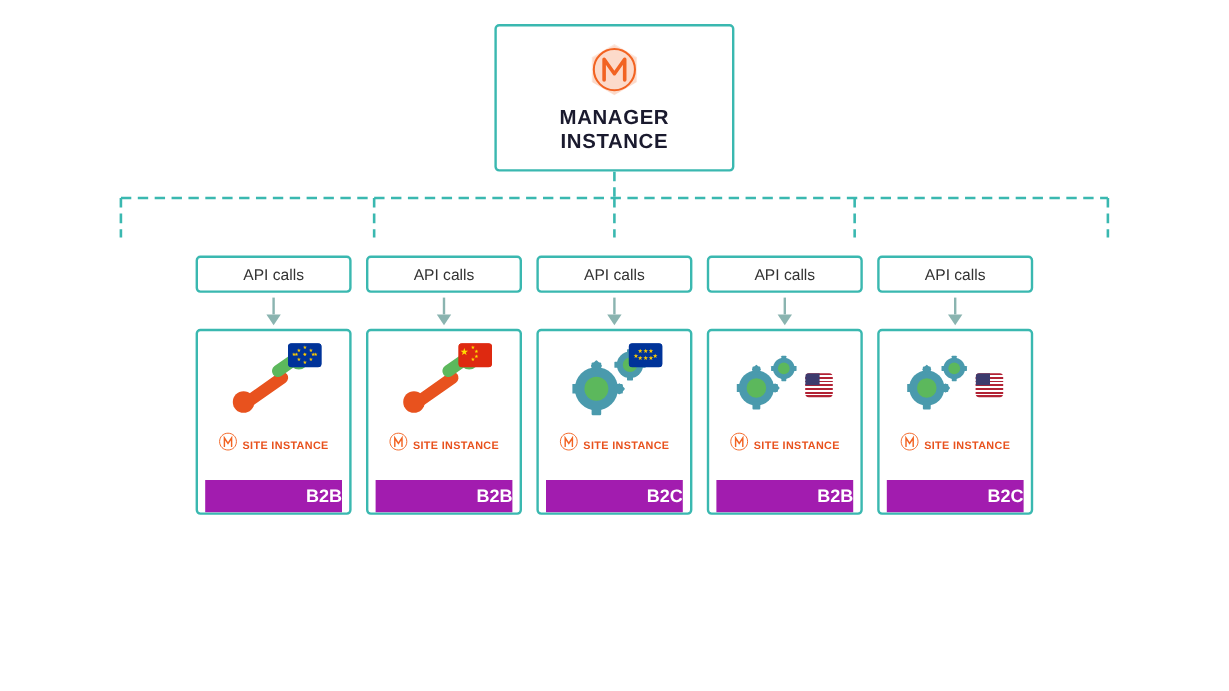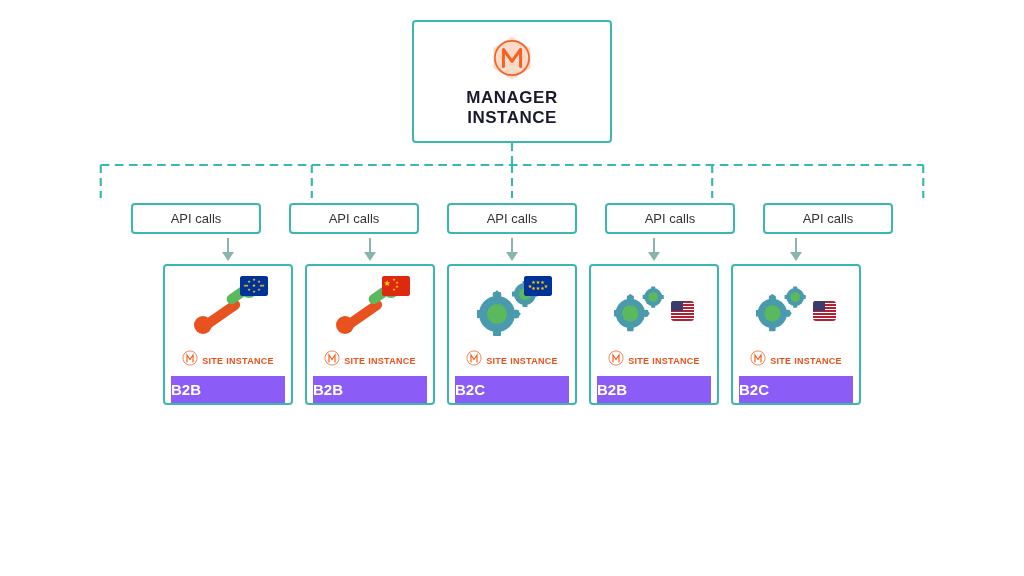--- a/index.html
+++ b/index.html
@@ -52,23 +52,24 @@
     .connectors-svg {
       width: 100%;
       height: 60px;
     }
 
     
     .api-row {
       display: flex;
       align-items: center;
       justify-content: center;
-      gap: 28px;
+      gap: 12px;
       width: 100%;
       margin-bottom: 2px;
+      margin-top: 10px;
     }
 
     .api-box {
       border: 2px solid #3ab8b0;
       border-radius: 4px;
       padding: 6px 12px;
       font-size: 13px;
       color: #333;
       background: white;
       text-align: center;
@@ -171,27 +172,27 @@
 
     .site-text {
       font-size: 9px;
       font-weight: 700;
       color: #e8521e;
       letter-spacing: 0.3px;
     }
 
     .type-badge {
       width: 100%;
-      background: #8b5cf6;
+      background: #a21caf;
       color: white;
       font-size: 15px;
       font-weight: 900;
-      text-align: left;
+      text-align: right;
       padding: 5px 0;
-      margin-top: 4px;
+      margin-top: 18px;
     }
 
     
     .eu-flag {
       background: #003399;
       display: flex;
       align-items: center;
       justify-content: center;
       width: 28px;
       height: 20px;

